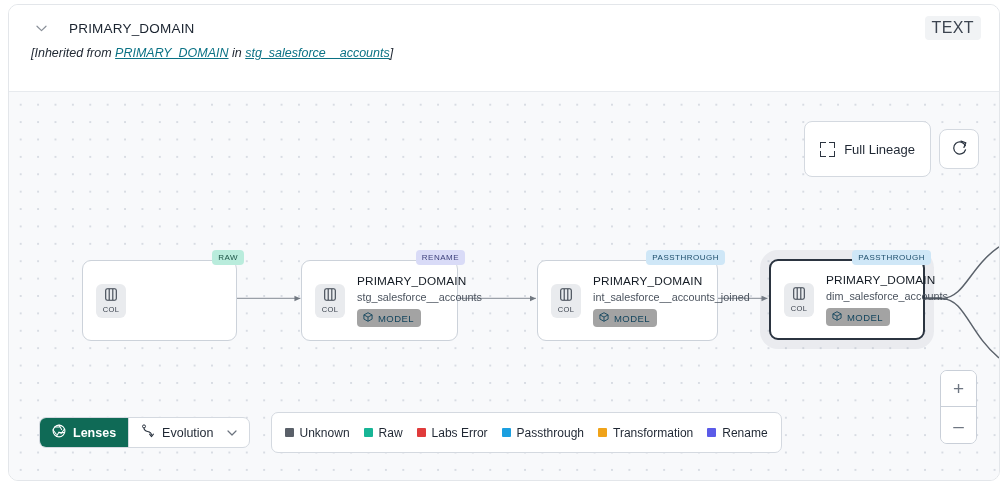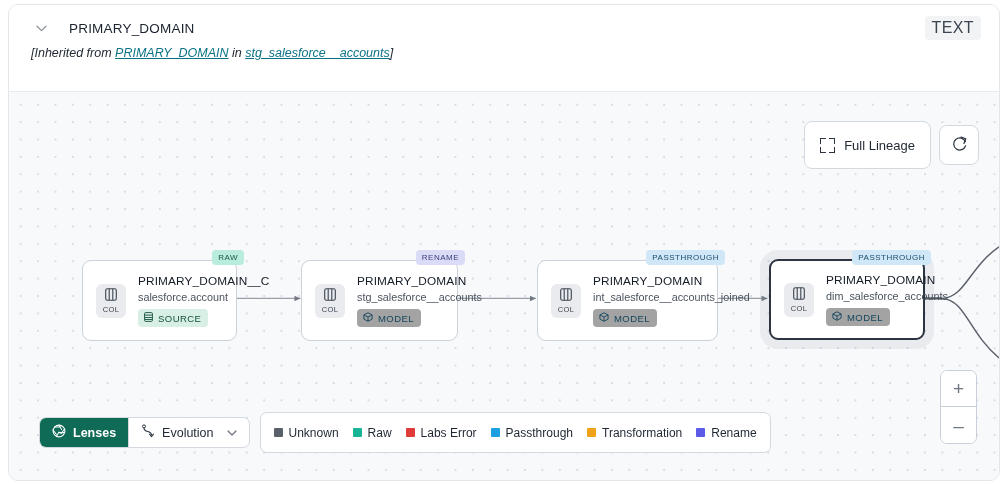--- a/index.html
+++ b/index.html
@@ -100,21 +100,21 @@
   
   .top-controls {
     position: absolute;
     right: 20px; top: 29px;
     display: flex;
     gap: 8px;
     align-items: center;
   }
   .btn-full {
     display: flex; align-items: center; gap: 9px;
-    height: 48px;
+    height: 56px;
     padding: 0 15px;
     background: #ffffff;
     border: 1px solid #d4d9e0;
     border-radius: 8px;
     font-size: 13px;
     color: #1f2733;
     cursor: pointer;
   }
   .btn-icon-sq {
     width: 40px; height: 40px;
@@ -225,21 +225,21 @@
   .tag.raw         { background:#b9ecdc; color:#1c5446; }
   .tag.rename      { background:#d9dbf7; color:#3c3f7a; }
   .tag.passthrough { background:#cfe7f7; color:#1c4d6b; }
 
   
   .bottom-bar {
     position: absolute;
     left: 30px; bottom: 27px;
     display: flex;
     align-items: center;
-    gap: 10px;
+    gap: 21px;
     z-index: 6;
   }
   .seg {
     display: flex;
     border: 1px solid #d4d9e0;
     border-radius: 7px;
     overflow: hidden;
     background: #ffffff;
     height: 31px;
   }
@@ -348,35 +348,20 @@
       <span class="tag raw" style="right:-8px;">RAW</span>
       <div class="col-chip">
         <span class="glyph">
           <svg width="12" height="13" viewBox="0 0 12 13" fill="none">
             <rect x="0.7" y="0.7" width="10.6" height="11.6" rx="1.8" stroke="#3b434e" stroke-width="1.1"></rect>
             <line x1="4.2" y1="0.9" x2="4.2" y2="12.1" stroke="#3b434e" stroke-width="1.1"></line>
             <line x1="7.8" y1="0.9" x2="7.8" y2="12.1" stroke="#3b434e" stroke-width="1.1"></line>
           </svg>
         </span>
         <span class="lbl">COL</span>
-      </div>
-      <div class="node-body">
-        <span class="node-title">PRIMARY_DOMAIN__C</span>
-        <span class="node-sub">salesforce.account</span>
-        <span class="mat-badge source">
-          <span>
-            <svg width="9" height="10" viewBox="0 0 10 11" fill="none">
-              <rect x="0.6" y="0.6" width="8.8" height="9.8" rx="1.3" stroke="#15513d" stroke-width="1"></rect>
-              <line x1="1.1" y1="3.4" x2="8.9" y2="3.4" stroke="#15513d" stroke-width="1"></line>
-              <line x1="1.1" y1="6.1" x2="8.9" y2="6.1" stroke="#15513d" stroke-width="1"></line>
-              <line x1="1.1" y1="8.3" x2="8.9" y2="8.3" stroke="#15513d" stroke-width="1"></line>
-            </svg>
-          </span>
-          <span>SOURCE</span>
-        </span>
       </div>
     </div>
 
     <div class="node" style="left:292px; top:168px; width:157px;">
       <span class="tag rename" style="right:-8px;">RENAME</span>
       <div class="col-chip">
         <span class="glyph">
           <svg width="12" height="13" viewBox="0 0 12 13" fill="none">
             <rect x="0.7" y="0.7" width="10.6" height="11.6" rx="1.8" stroke="#3b434e" stroke-width="1.1"></rect>
             <line x1="4.2" y1="0.9" x2="4.2" y2="12.1" stroke="#3b434e" stroke-width="1.1"></line>

